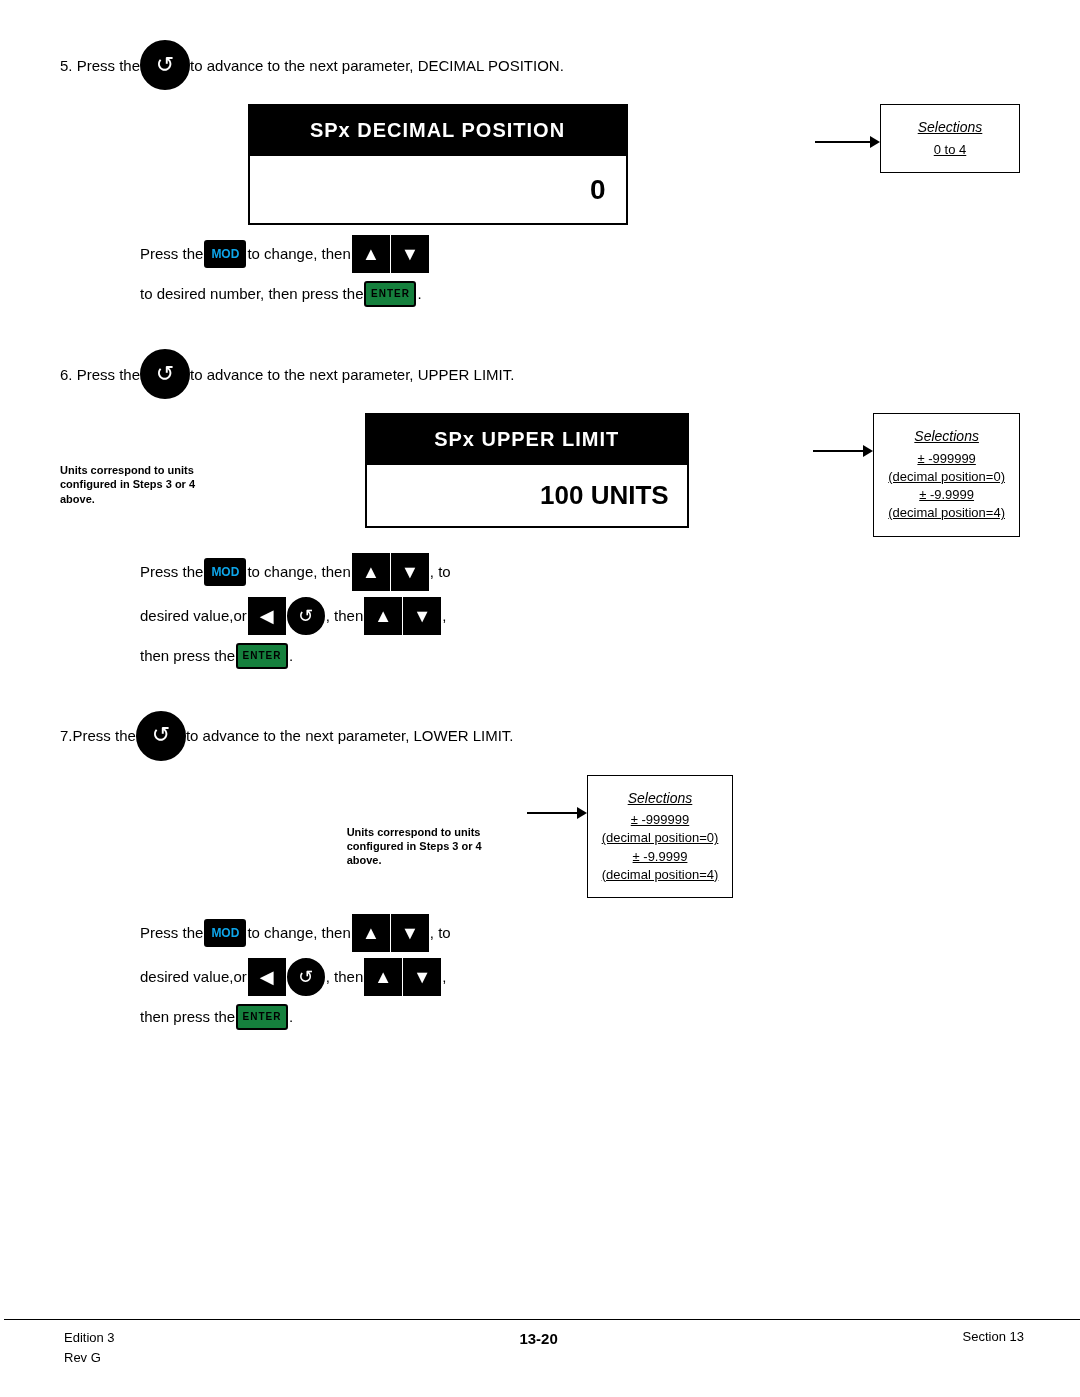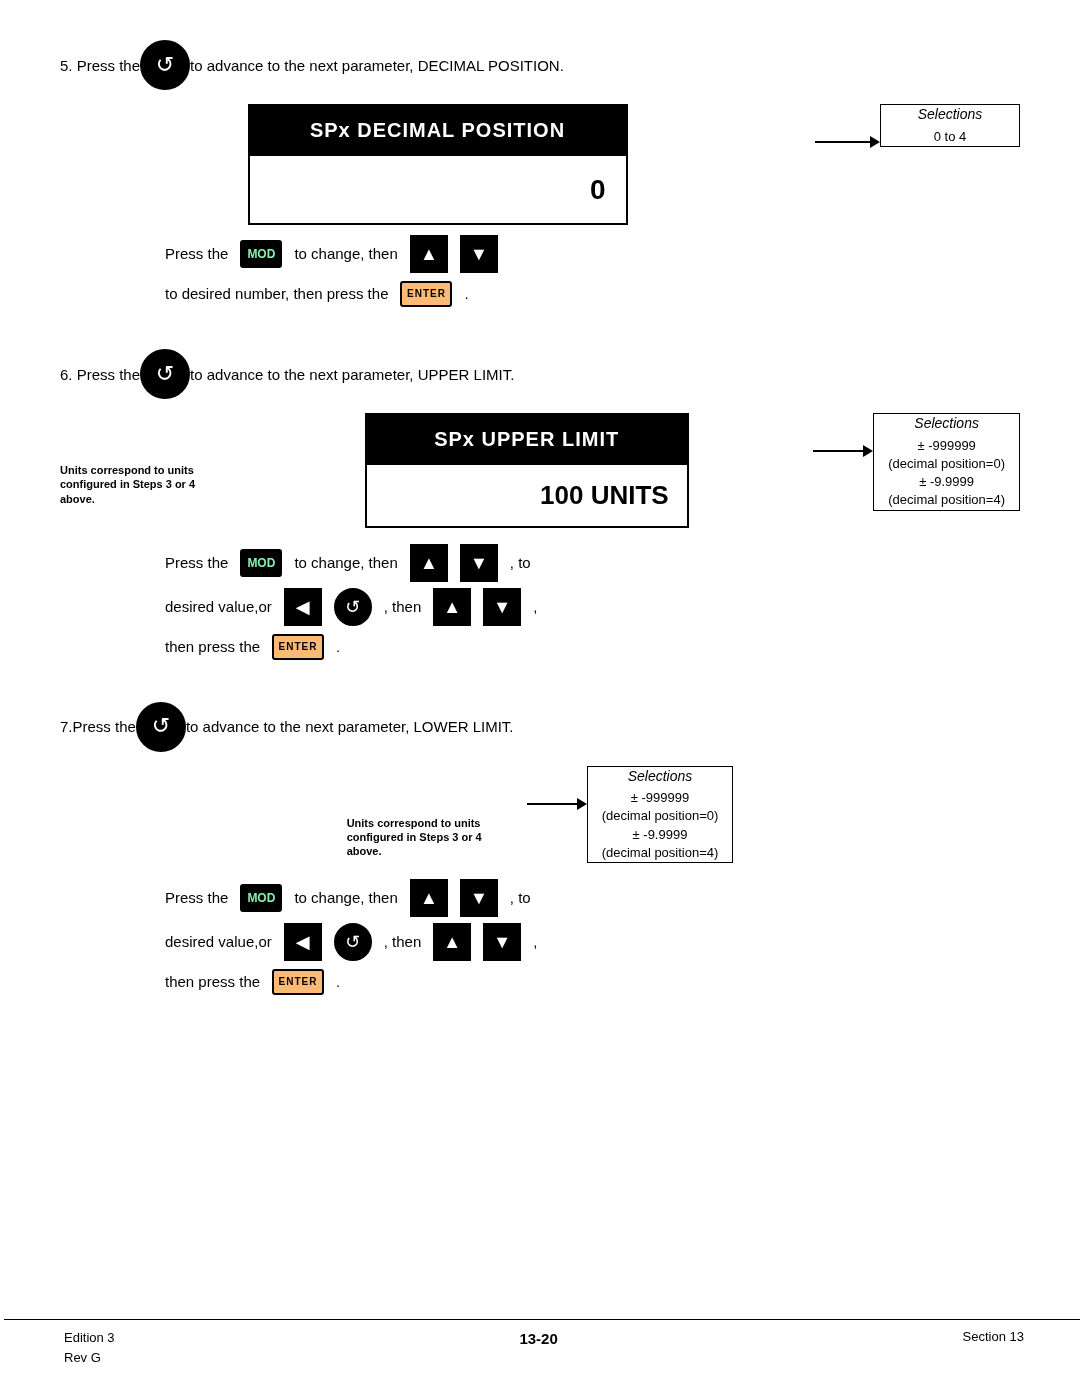--- a/index.html
+++ b/index.html
@@ -51,35 +51,35 @@
     .display-box-value-large {
       font-size: 28px;
     }
 
     
     .btn-mod {
       display: inline-flex;
       align-items: center;
       justify-content: center;
       background: #000;
-      color: #86efac;
+      color: #0ea5e9;
       font-weight: bold;
       font-size: 12px;
       width: 42px;
       height: 28px;
       border: 2px solid #000;
       border-radius: 3px;
       vertical-align: middle;
     }
 
     .btn-enter {
       display: inline-flex;
       align-items: center;
       justify-content: center;
-      background: #fdba74;
+      background: #15803d;
       color: #000;
       font-weight: bold;
       font-size: 10px;
       width: 52px;
       height: 26px;
       border: 2px solid #000;
       border-radius: 3px;
       vertical-align: middle;
       letter-spacing: 1px;
     }
@@ -158,24 +158,23 @@
 
     
     .instruction-block {
       margin: 10px 0 10px 80px;
       line-height: 2.0;
     }
 
     .instruction-line {
       display: flex;
       align-items: center;
-      gap: 12px;
+      gap: 1px;
       margin-bottom: 6px;
       flex-wrap: wrap;
-      margin-left: 25px;
     }
 
     
     .footer {
       position: fixed;
       bottom: 30px;
       left: 4px;
       width: 1080px;
       display: flex;
       justify-content: space-between;
@@ -224,24 +223,25 @@
       width: 0;
       height: 0;
       border-top: 6px solid transparent;
       border-bottom: 6px solid transparent;
       border-left: 10px solid #000;
     }
 
     
     .sel-box {
       border: 1px solid #000;
-      padding: 0 14px;
+      padding: 13px 14px;
       font-size: 13px;
       text-align: center;
       min-width: 140px;
+      text-decoration: underline;
     }
     .sel-box .sel-head {
       font-style: italic;
       font-size: 14px;
       margin-bottom: 3px;
       display: block;
     }
 
     
     .disp-sel-wrapper {

